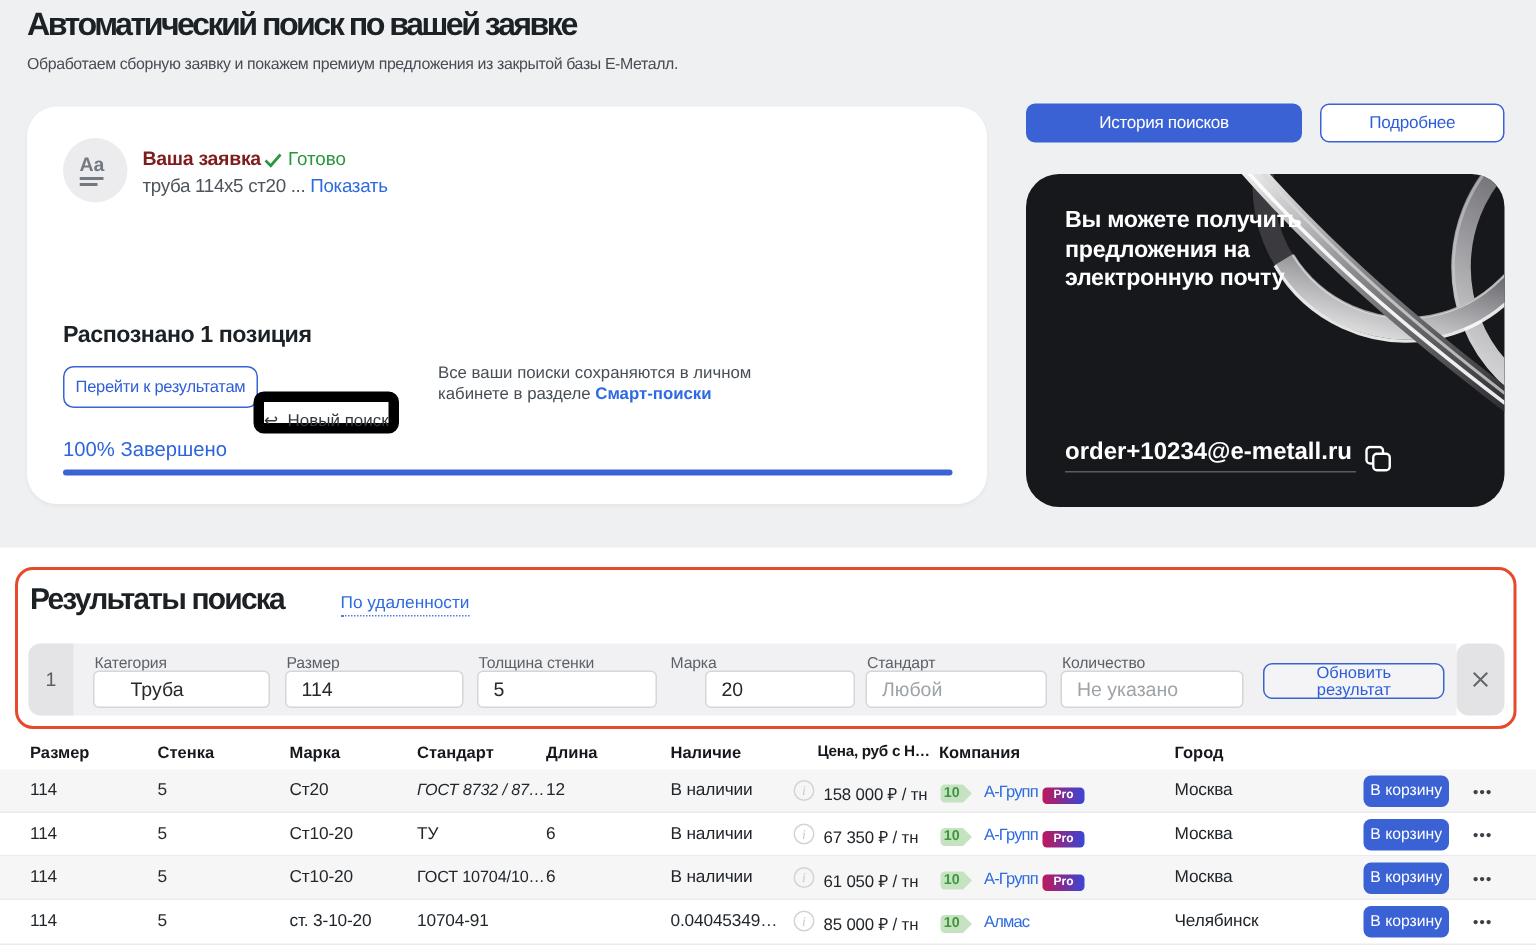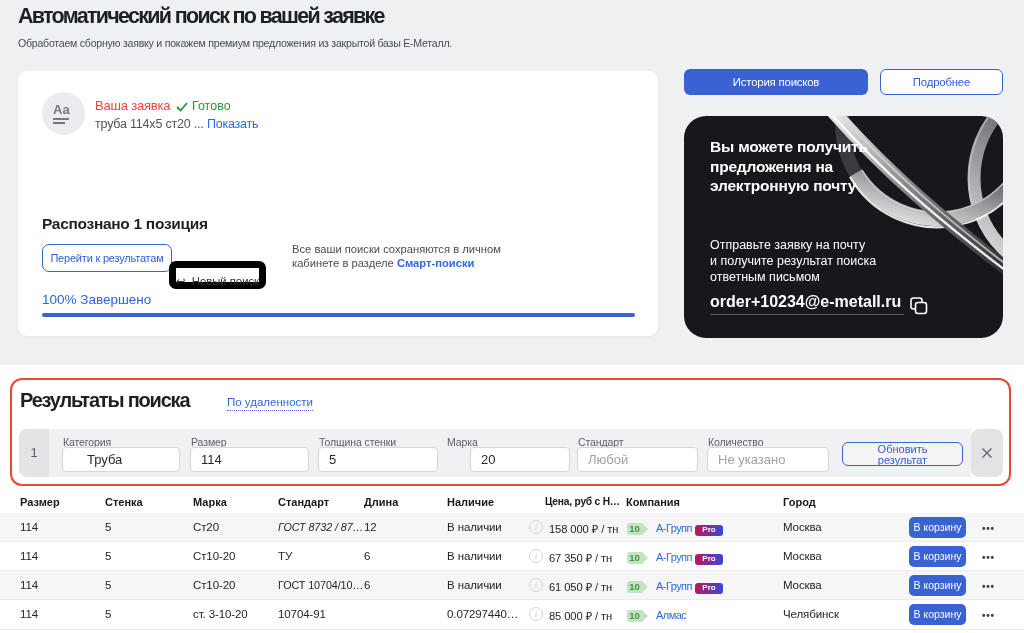--- a/index.html
+++ b/index.html
@@ -4,24 +4,24 @@
 <style>
 * { margin:0; padding:0; box-sizing:border-box; }
 html,body { width:1024px; height:633px; font-family:"Liberation Sans", sans-serif; background:#fff; overflow:hidden; }
 .abs { position:absolute; }
 #page { position:relative; width:1024px; height:633px; }
 #topbg { left:0; top:0; width:1024px; height:365px; background:#eff0f2; }
 h1 { left:18px; top:4px; font-size:21.5px; font-weight:bold; color:#1c2126; letter-spacing:-1.7px; }
 #subtitle { left:18px; top:37px; font-size:10.6px; letter-spacing:-0.25px; color:#464d54; }
 
 
-#card { left:18px; top:71px; width:640px; height:265px; background:#fff; border-radius:9px; box-shadow:0 1px 3px rgba(0,0,0,0.05);padding-left:25px; }
+#card { left:18px; top:71px; width:640px; height:265px; background:#fff; border-radius:20px; box-shadow:0 1px 3px rgba(0,0,0,0.05);padding-left:25px; }
 #circ { left:24px; top:21px; width:43px; height:43px; border-radius:50%; background:#ececee; }
 #circ svg { position:absolute; left:11px; top:10px; }
-#zt { left:77px; top:27px; letter-spacing:-0.2px; font-size:13px; font-weight:normal; color:#ef4444; }
+#zt { left:77px; top:27px; letter-spacing:-0.2px; font-size:13px; font-weight:bold; color:#7f1d1d; }
 #zgot { left:158px; top:28px; font-size:12.5px; color:#27963c; }
 #zgot svg { vertical-align:-2px; margin-right:4px; }
 #zdesc { left:77px; top:46px; letter-spacing:-0.2px; font-size:12.5px; color:#4d545b; }
 #zdesc a { color:#2e6ae0; text-decoration:none; }
 #rasp { left:24px; top:144px; font-size:15.5px; font-weight:bold; color:#1c2126; letter-spacing:-0.3px; }
 .btn-out { position:absolute; border-radius:7px; font-size:11.3px; text-align:center; line-height:26px; white-space:nowrap; }
 #btn1 { left:24px; top:173px; width:130px; height:28px; border:1px solid #3a63d4; color:#2e5ed6; font-size:11px; letter-spacing:-0.2px; }
 #btn2 { left:151px; top:173px; width:97px; height:28px; border:7px solid #000000; color:#33383d;margin-top:17px; }
 #savetext { left:274px; top:172px; font-size:11.2px; color:#474e55; line-height:13.5px; white-space:nowrap; }
 #savetext b { color:#2e6ae0; font-weight:bold; }
@@ -120,21 +120,20 @@
       <circle cx="390" cy="62" r="105" stroke="#cfcfcf" stroke-width="1.8" fill="none" opacity="0.55"></circle>
       <circle cx="253" cy="8" r="95" stroke="#3a3a3f" stroke-width="14" fill="none"></circle>
       <path d="M 172 57 A 95 95 0 0 0 347 25" stroke="url(#rg)" stroke-width="14" fill="none"></path>
       <path d="M 166 61 A 101 101 0 0 0 353 27" stroke="#fbfbfb" stroke-width="2.2" fill="none" opacity="0.9"></path>
       <path d="M 178 54 A 89 89 0 0 0 341 24" stroke="#e9e9e9" stroke-width="1.6" fill="none" opacity="0.65"></path>
       <path d="M140 -15 C 200 55, 260 105, 335 162" stroke="url(#mg1)" stroke-width="14" fill="none"></path>
       <path d="M135 -16 C 195 54, 255 104, 330 161" stroke="#ffffff" stroke-width="2.4" fill="none" opacity="0.9"></path>
       <path d="M146 -14 C 206 56, 266 106, 341 163" stroke="#d9d9d9" stroke-width="2" fill="none" opacity="0.75"></path>
     </svg>
     <h2>Вы можете получить<br>предложения на<br>электронную почту</h2>
-    <div class="small">Отправьте заявку на почту<br>и получите результат поиска<br>ответным письмом</div>
     <div id="email">order+10234@e-metall.ru</div>
     <div id="emline"></div>
     <svg id="copy" width="18" height="18" viewBox="0 0 18 18">
         <rect x="1" y="1" width="11" height="11" rx="2.5" stroke="#fff" stroke-width="1.6" fill="none"></rect>
         <rect x="5.5" y="5.5" width="11" height="11" rx="2.5" stroke="#fff" stroke-width="1.6" fill="#17181c"></rect>
       </svg>
   </div>
 
   <div class="abs" id="orange"></div>
   <div class="abs" id="resh">Результаты поиска</div>
@@ -216,21 +215,21 @@
       <div class="pro">Pro</div>
     <div class="cell" style="left:783px;">Москва</div>
     <div class="cart">В корзину</div>
       <div class="dots">•••</div>
   </div>
   <div class="row" style="top:600px; height:30px;">
     <div class="cell" style="left:20px;">114</div>
       <div class="cell" style="left:105px;">5</div>
     <div class="cell" style="left:193px;">ст. 3-10-20</div>
       <div class="cell" style="left:278px;">10704-91</div>
-    <div class="cell" style="left:447px;">0.07297440…</div>
+    <div class="cell" style="left:447px;">0.04045349…</div>
     <div class="info">i</div>
       <div class="cell" style="left:549px; font-size:11.2px;">85 000 ₽ / тн</div>
     <div class="tag10">10</div>
       <div class="comp">Алмас</div>
     <div class="cell" style="left:783px;">Челябинск</div>
     <div class="cart">В корзину</div>
       <div class="dots">•••</div>
   </div>
 </div>
 

